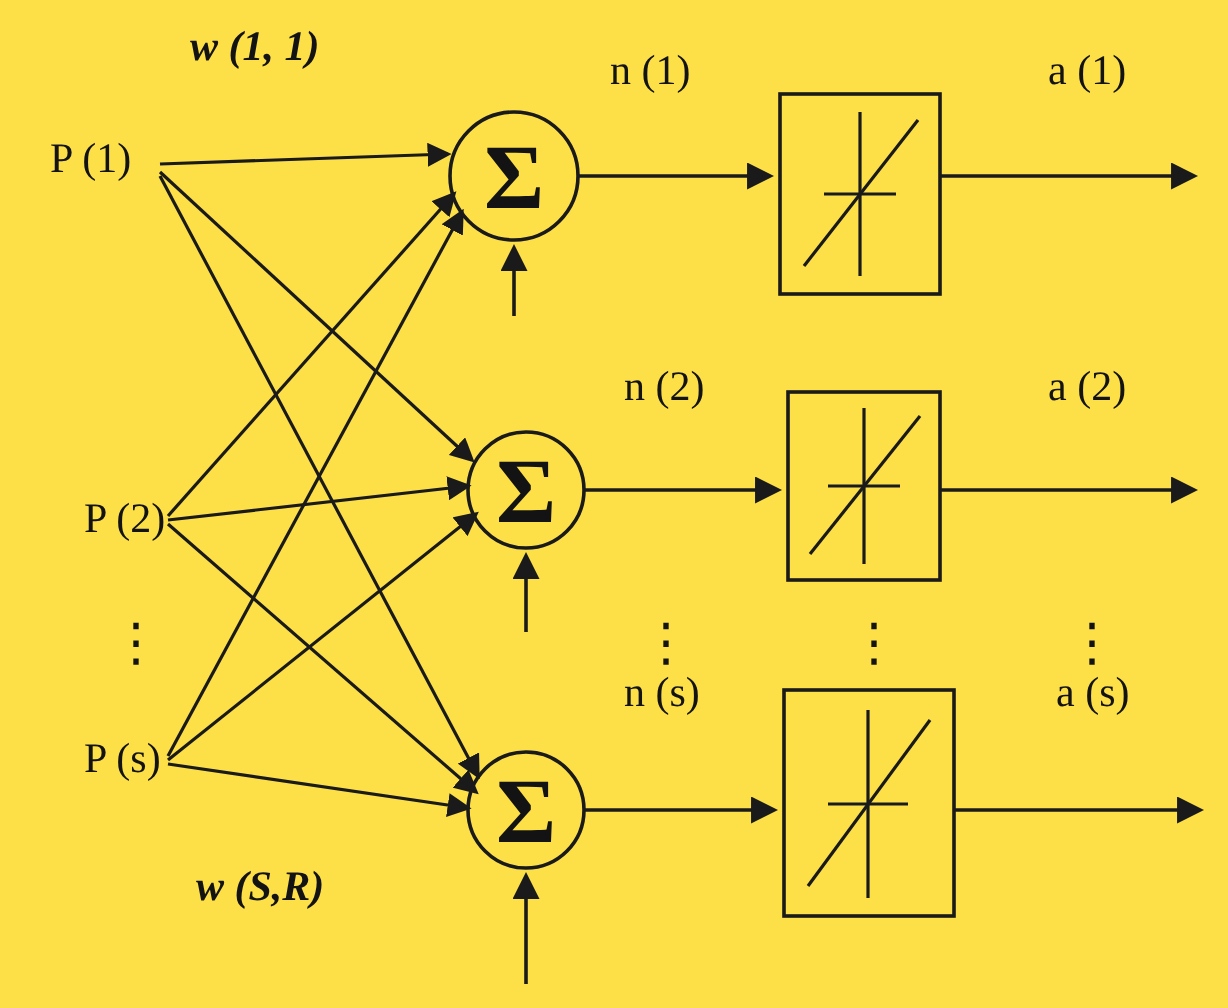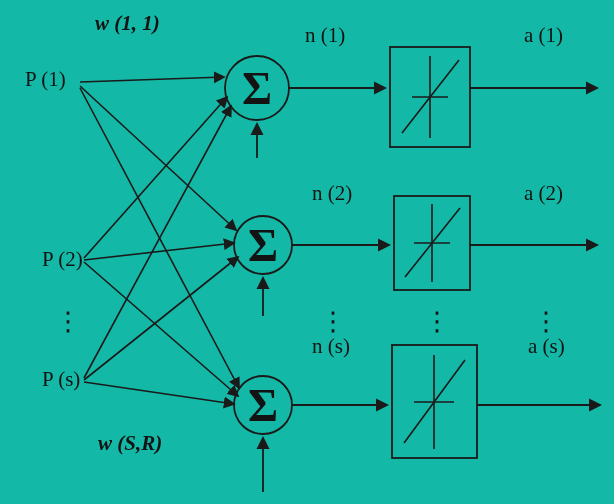--- a/index.html
+++ b/index.html
@@ -4,21 +4,21 @@
 <style>
   html, body {
     margin: 0;
     padding: 0;
     background: #ffffff;
   }
   .canvas {
     position: relative;
     width: 614px;
     height: 504px;
-    background: #14b8a6;
+    background: #fde047;
     overflow: hidden;
   }
   svg {
     display: block;
   }
   svg text {
     font-family: "Liberation Serif", "DejaVu Serif", serif;
     fill: #131313;
   }
   .lbl      { font-size: 21px; }

